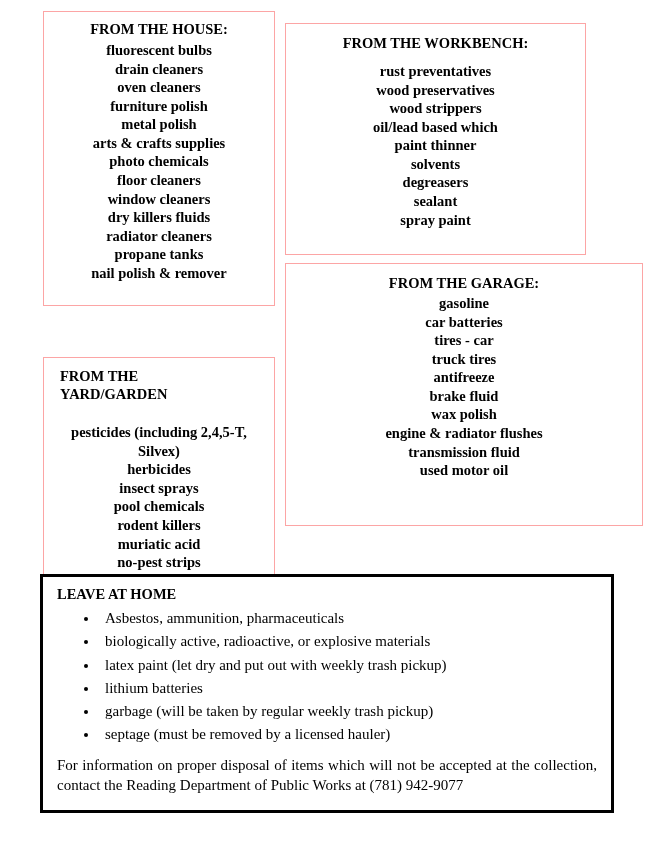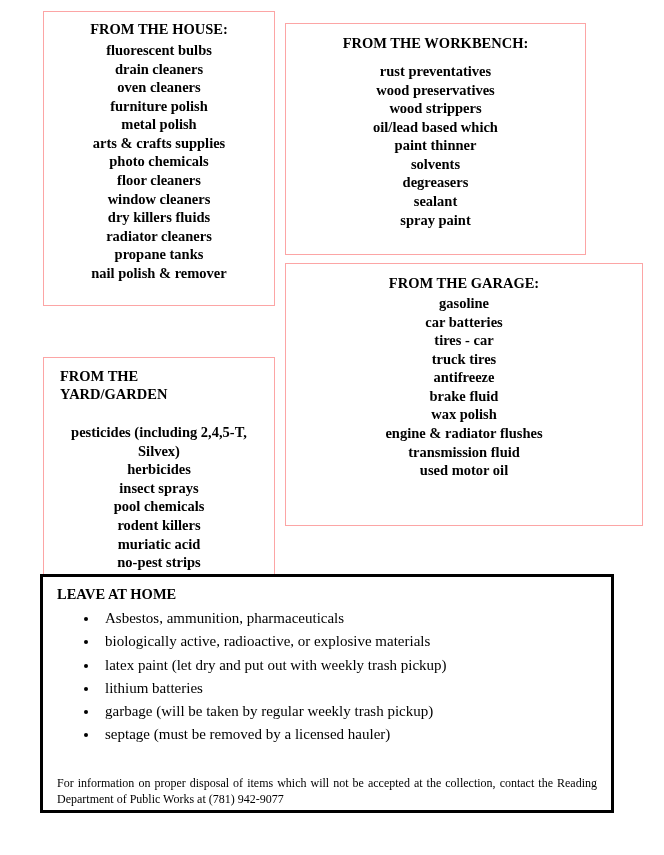--- a/index.html
+++ b/index.html
@@ -115,22 +115,22 @@
     margin: 4px 0 0 0;
     padding-left: 56px;
     font-size: 15px;
     line-height: 1.55;
   }
   .leave-list li {
     padding-left: 6px;
   }
 
   .leave-note {
-    margin: 28px 14px 0 14px;
-    font-size: 12px;
+    margin: 8px 14px 0 14px;
+    font-size: 15px;
     line-height: 1.35;
     text-align: justify;
   }
 </style>
 </head>
 <body>
 
 <div class="page">
 
   <div class="box" id="box-house">

